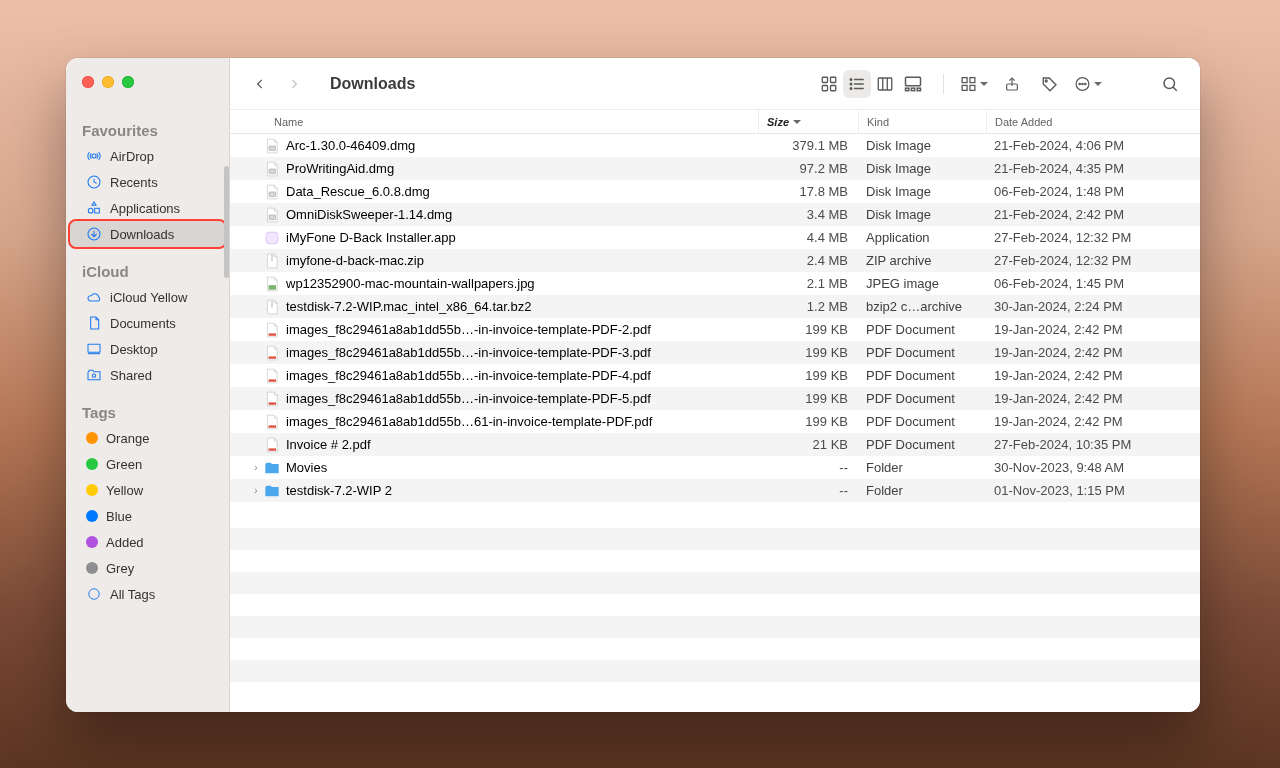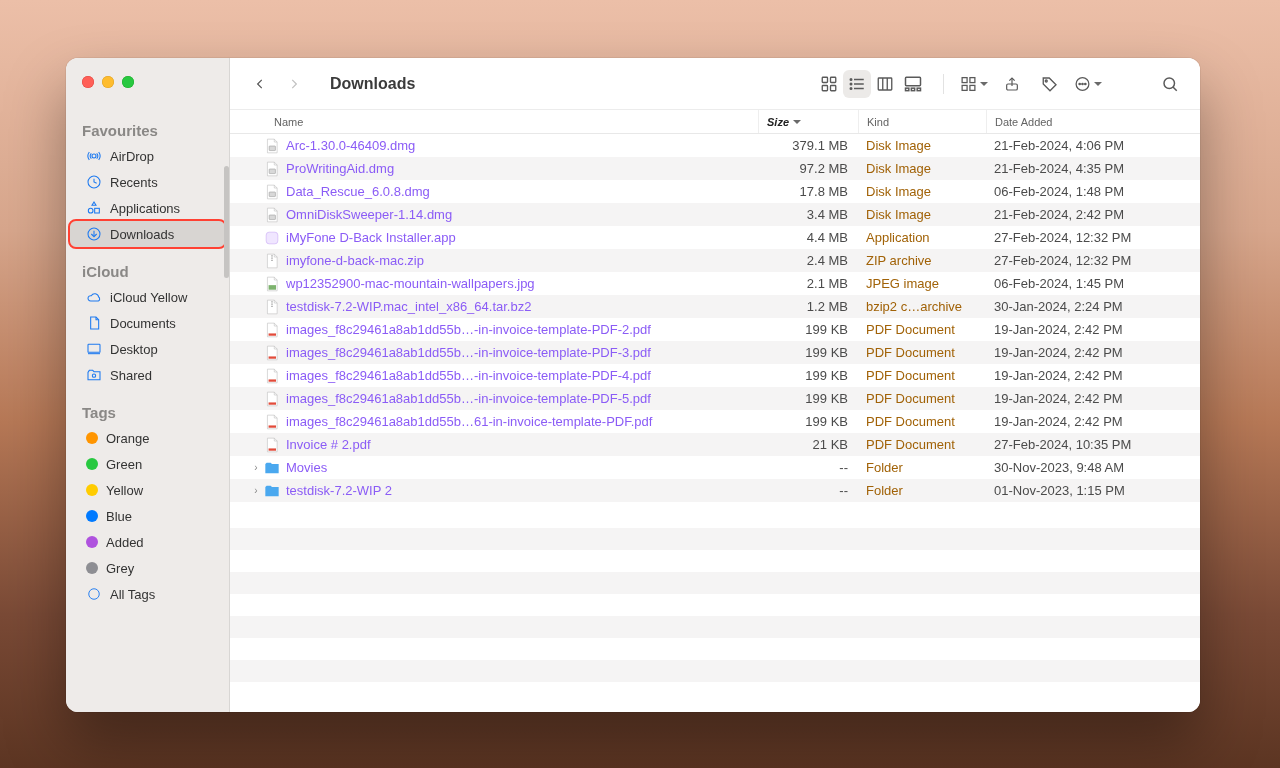--- a/index.html
+++ b/index.html
@@ -118,23 +118,23 @@
   
   .file-list { flex:1; overflow:hidden; }
   .row {
     display:flex; align-items:center;
     height:23px; font-size:13px;
     padding-left:20px;
   }
   .row:nth-child(even){ background:#f5f4f4; }
   .disclosure { width:12px; text-align:center; color:#8a8a8a; font-size:10px; }
   .ficon { width:16px; height:16px; margin:0 6px 0 2px; display:flex; align-items:center; justify-content:center; }
-  .fname { flex:1; white-space:nowrap; overflow:hidden; text-overflow:ellipsis; color:#8b5cf6; }
+  .fname { flex:1; white-space:nowrap; overflow:hidden; text-overflow:ellipsis; color:#000000; }
   .fsize { width:100px; text-align:right; padding-right:10px; color:#4b4b4b; }
-  .fkind { width:128px; padding-left:8px; color:#a16207; white-space:nowrap; overflow:hidden; text-overflow:ellipsis; }
+  .fkind { width:128px; padding-left:8px; color:#404040; white-space:nowrap; overflow:hidden; text-overflow:ellipsis; }
   .fdate { width:214px; padding-left:8px; color:#4b4b4b; white-space:nowrap; }
 
   .placeholder-rows .row { height:22px; }
   .placeholder-rows { margin-top:4px; }
 
   .chev-down::after{content:"";display:inline-block;border:4px solid transparent;border-top-color:#6a6a6a;transform:translateY(2px);}
 </style>
 </head>
 <body>
 

